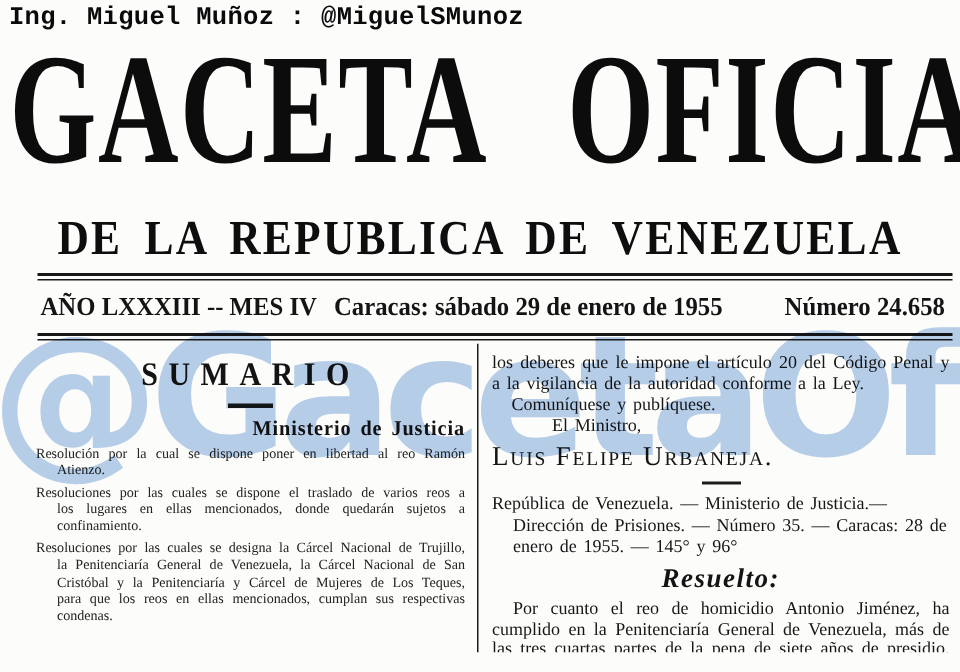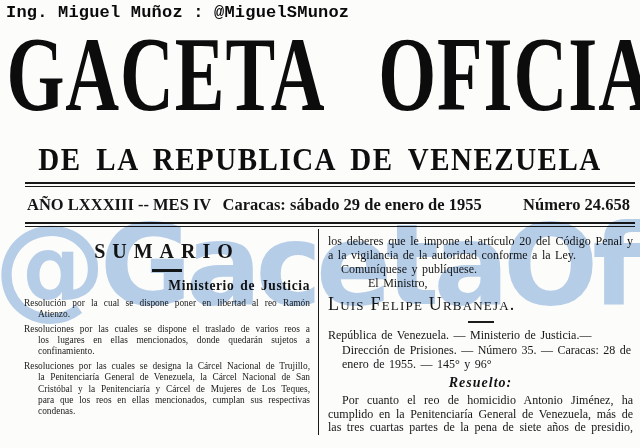--- a/index.html
+++ b/index.html
@@ -147,21 +147,21 @@
   .hang {
     padding-left: 14px;
     text-indent: -14px;
     text-align: left;
     line-height: 1.22;
   }
   .resuelto {
     text-align: center;
     font-style: italic;
     font-weight: bold;
-    font-size: 14px;
+    font-size: 18px;
     letter-spacing: 1px;
     margin: 3px 0 3px 0;
   }
   .main-par { text-indent: 14px; line-height: 1.14; }
 
   
   .watermark {
     position: absolute;
     left: -6px; top: 198px;
     width: 660px;

